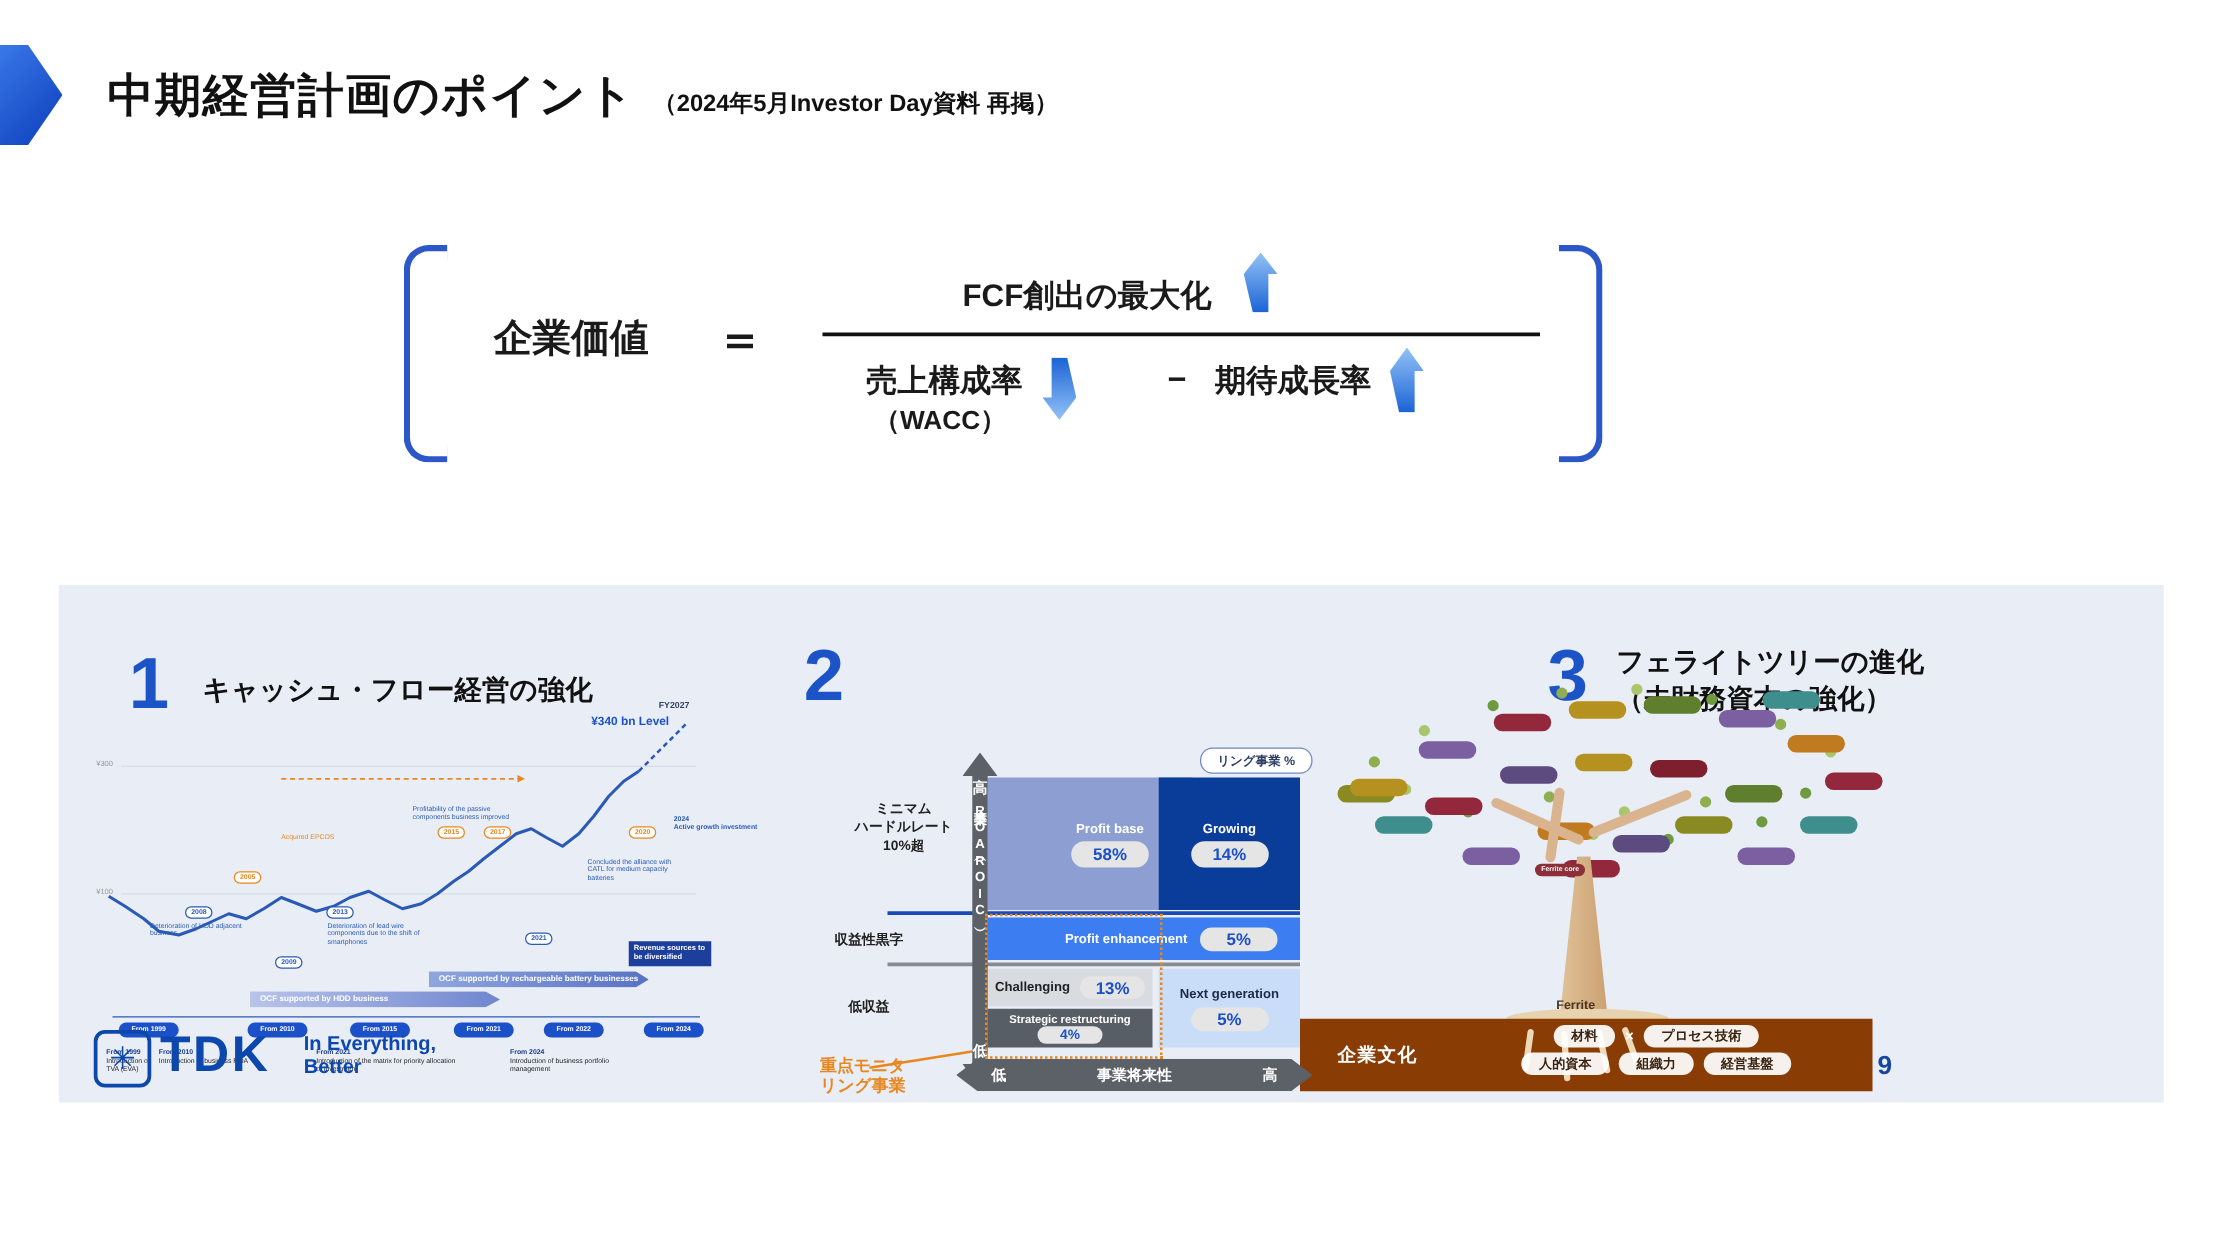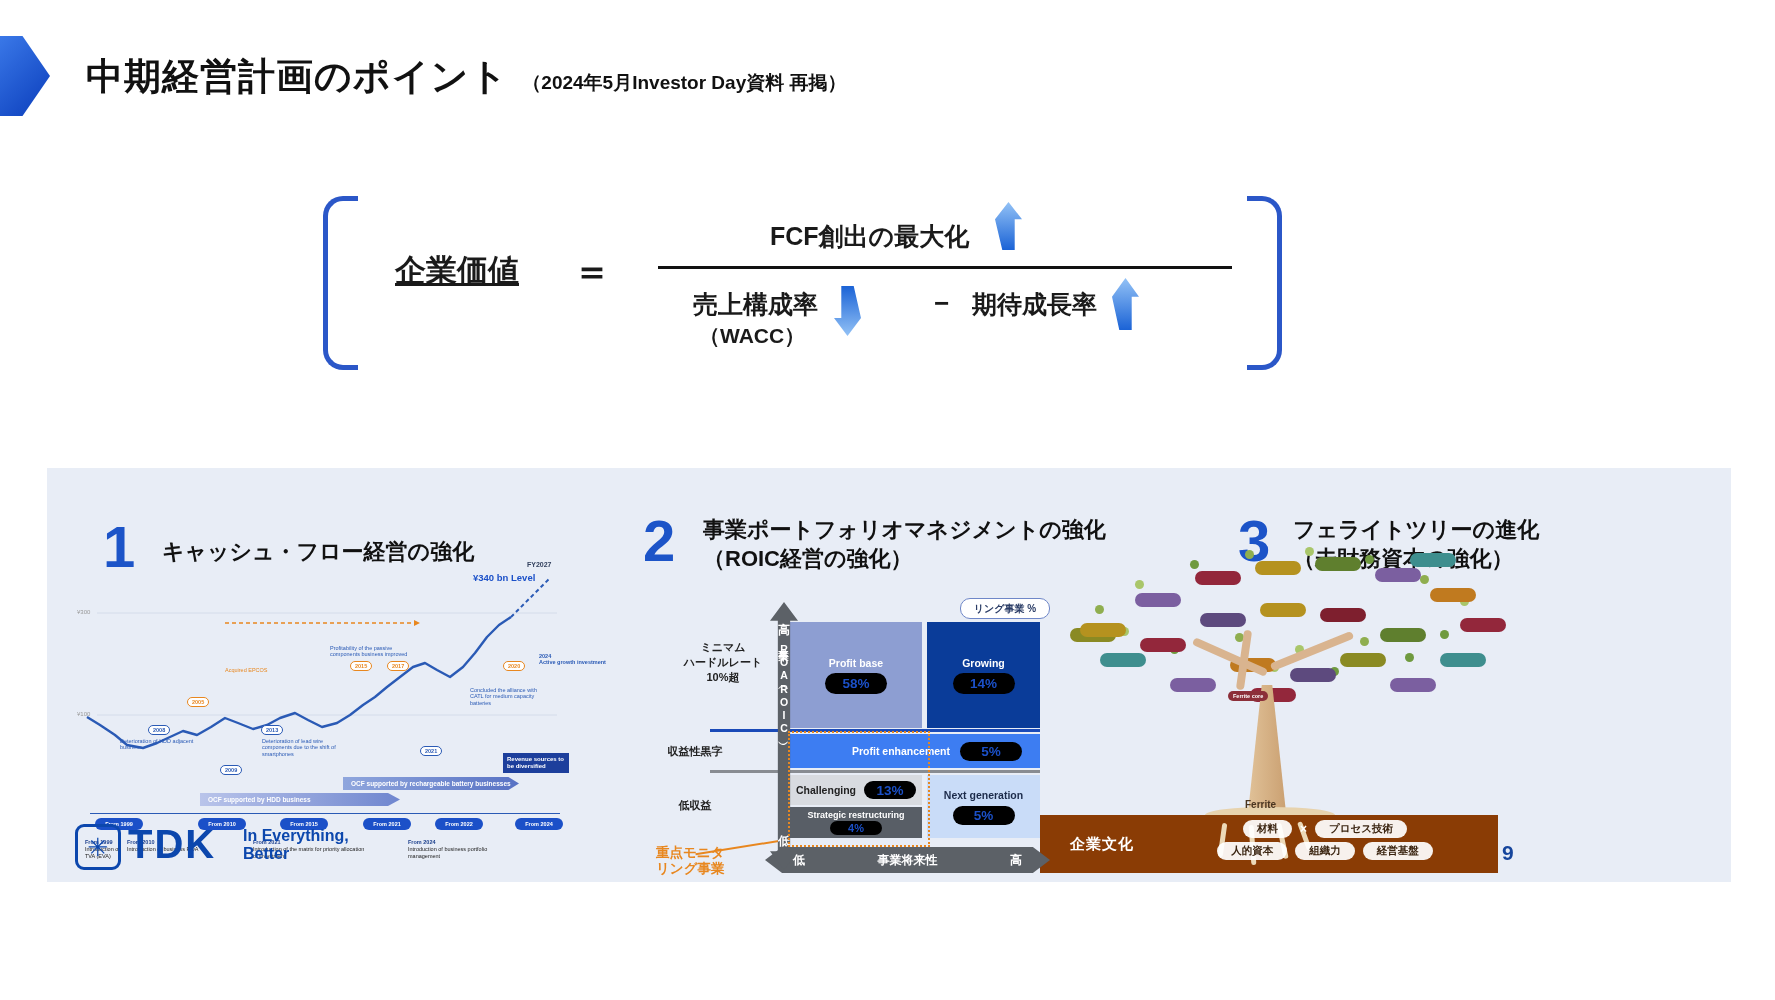--- a/index.html
+++ b/index.html
@@ -13,21 +13,21 @@
     background:linear-gradient(135deg,#3a78e8,#0a3dbb);
     clip-path:polygon(0 0,45% 0,100% 50%,45% 100%,0 100%);}
 
   .page-title{left:86px;top:52px;font-size:37px;font-weight:800;letter-spacing:1px;color:#111;}
   .page-subtitle{font-size:19px;font-weight:800;margin-left:14px;letter-spacing:0;}
 
   
   .bracket{width:30px;height:164px;border:5px solid #2b57c8;top:196px;}
   .bracket.l{left:323px;border-right:none;border-radius:20px 0 0 20px;}
   .bracket.r{left:1247px;border-left:none;border-radius:0 20px 20px 0;}
-  .f-lhs{left:395px;top:250px;font-size:31px;font-weight:800;text-decoration:underline;}
+  .f-lhs{left:395px;top:250px;font-size:31px;font-weight:800;}
   .f-eq{left:573px;top:246px;font-size:38px;font-weight:800;}
   .f-num{left:770px;top:220px;font-size:25px;font-weight:800;}
   .f-line{left:658px;top:266px;width:574px;height:3px;background:#111;}
   .f-den1{left:693px;top:288px;font-size:25px;font-weight:800;}
   .f-den1b{left:699px;top:322px;font-size:21px;font-weight:800;}
   .f-minus{left:934px;top:288px;font-size:26px;font-weight:800;}
   .f-den2{left:972px;top:288px;font-size:25px;font-weight:800;}
   .barrow{width:27px;background:linear-gradient(180deg,#93c2f6,#1b63d6);
     clip-path:polygon(50% 0,100% 36%,73% 36%,73% 100%,27% 100%,0 36%);}
   .barrow.down{transform:rotate(180deg);}
@@ -72,21 +72,21 @@
   .side-lab{color:#222;font-weight:700;text-align:center;}
   .vaxis{left:145px;top:62px;width:28px;height:268px;background:#5c6167;z-index:4;
     clip-path:polygon(50% 0,100% 7%,72% 7%,72% 93%,100% 93%,50% 100%,0 93%,28% 93%,28% 7%,0 7%);
     display:flex;flex-direction:column;align-items:center;color:#fff;}
   .vaxis .hi{margin-top:20px;font-size:12px;font-weight:700;}
   .vaxis .lo{margin-bottom:20px;font-size:12px;font-weight:700;}
   .vaxis .vtext{flex:1;writing-mode:vertical-rl;text-orientation:upright;font-size:10.5px;
     font-weight:700;letter-spacing:1px;display:flex;align-items:center;margin:2px 0;}
   .cell{position:absolute;display:flex;flex-direction:column;align-items:center;justify-content:center;gap:4px;}
   .cell .lab{font-size:10.5px;font-weight:700;}
-  .vpill{background:#000000;border-radius:11px;min-width:62px;height:21px;display:flex;align-items:center;
+  .vpill{background:#e5e5e5;border-radius:11px;min-width:62px;height:21px;display:flex;align-items:center;
     justify-content:center;color:#1b50c8;font-size:13.5px;font-weight:800;}
   .hdiv{position:absolute;left:85px;width:330px;height:3px;}
   .dotted{position:absolute;left:163px;top:191px;width:138px;height:112px;border:2px dotted #e8871f;z-index:5;}
   .haxis{left:140px;top:307px;width:285px;height:26px;background:#5c6167;color:#fff;z-index:3;
     clip-path:polygon(6% 0,94% 0,100% 50%,94% 100%,6% 100%,0 50%);
     display:flex;align-items:center;justify-content:space-between;padding:0 28px;box-sizing:border-box;
     font-size:12px;font-weight:700;}
   .monitor{left:3px;top:305px;color:#e8871f;font-size:13.5px;font-weight:800;line-height:1.2;}
   .monitor-line{left:70px;top:306px;width:92px;height:2px;background:#e8871f;transform:rotate(-9deg);}
 
@@ -148,21 +148,20 @@
   <div class="abs f-den1b">（WACC）</div>
   <div class="abs f-minus">−</div>
   <div class="abs f-den2">期待成長率</div>
   <div class="abs barrow a-den2"></div>
 
   <div class="abs panel"></div>
 
   <div class="abs pt-num" style="left:103px;top:518px;">1</div>
   <div class="abs pt-title" style="left:162px;top:538px;">キャッシュ・フロー経営の強化</div>
   <div class="abs pt-num" style="left:643px;top:512px;">2</div>
-  <div class="abs pt-title" style="left:703px;top:516px;"><span>事業ポートフォリオマネジメントの強化</span><br><span>（ROIC経営の強化）</span></div>
   <div class="abs pt-num" style="left:1238px;top:512px;">3</div>
   <div class="abs pt-title" style="left:1293px;top:516px;"><span>フェライトツリーの進化</span><br><span>（未財務資本の強化）</span></div>
 
   <div class="abs c1">
     <svg width="490" height="250" viewBox="0 0 490 250" style="position:absolute;left:0;top:0;">
       <line x1="22" y1="58" x2="482" y2="58" stroke="#d4dcea" stroke-width="1"></line>
       <line x1="22" y1="160" x2="482" y2="160" stroke="#d4dcea" stroke-width="1"></line>
       <path d="M150,68 L345,68" stroke="#e8871f" stroke-width="1.4" stroke-dasharray="4,3" fill="none"></path>
       <path d="M345,68 l-6,-3 v6 z" fill="#e8871f"></path>
       <path d="M12,162 L25,170 40,180 52,190 68,193 82,188 95,182 108,176 122,180 136,172 150,163 163,168 178,174 192,170 205,163 220,158 233,165 247,172 262,168 275,160 288,150 300,142 312,132 325,122 338,112 350,108 362,115 375,122 388,112 400,98 412,82 424,70 436,62" fill="none" stroke="#2a5ab5" stroke-width="2.4" stroke-linejoin="round"></path>
@@ -217,21 +216,21 @@
 10%超</div>
     <div class="abs side-lab" style="left:10px;top:204px;width:120px;font-size:11px;">収益性黒字</div>
     <div class="abs side-lab" style="left:20px;top:258px;width:100px;font-size:11px;">低収益</div>
 
     <div class="abs vaxis">
       <span class="hi">高</span>
       <span class="vtext">事業ROA（ROIC）</span>
       <span class="lo">低</span>
     </div>
 
-    <div class="cell" style="left:165px;top:82px;width:132px;height:106px;background:#8d9ed2;">
+    <div class="cell" style="left:165px;top:82px;width:132px;height:106px;background:#8d9ed2;padding-left:32px;">
       <span class="lab" style="color:#fff;">Profit base</span>
       <span class="vpill">58%</span>
     </div>
     <div class="cell" style="left:302px;top:82px;width:113px;height:106px;background:#0a3c99;">
       <span class="lab" style="color:#fff;">Growing</span>
       <span class="vpill">14%</span>
     </div>
     <div class="hdiv" style="top:189px;background:#1a4ab8;"></div>
     <div class="cell" style="left:165px;top:194px;width:250px;height:34px;background:#3d7df2;flex-direction:row;gap:10px;justify-content:flex-end;padding-right:18px;box-sizing:border-box;">
       <span class="lab" style="color:#fff;">Profit  enhancement</span>

